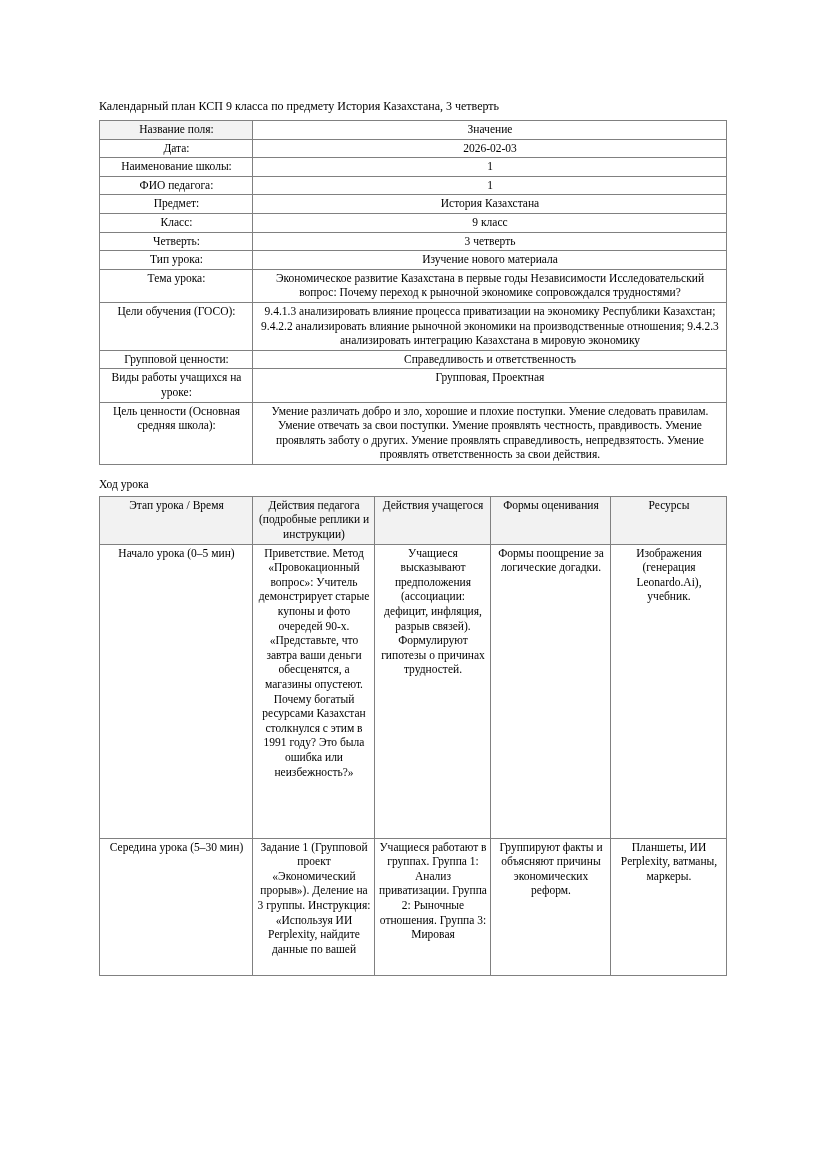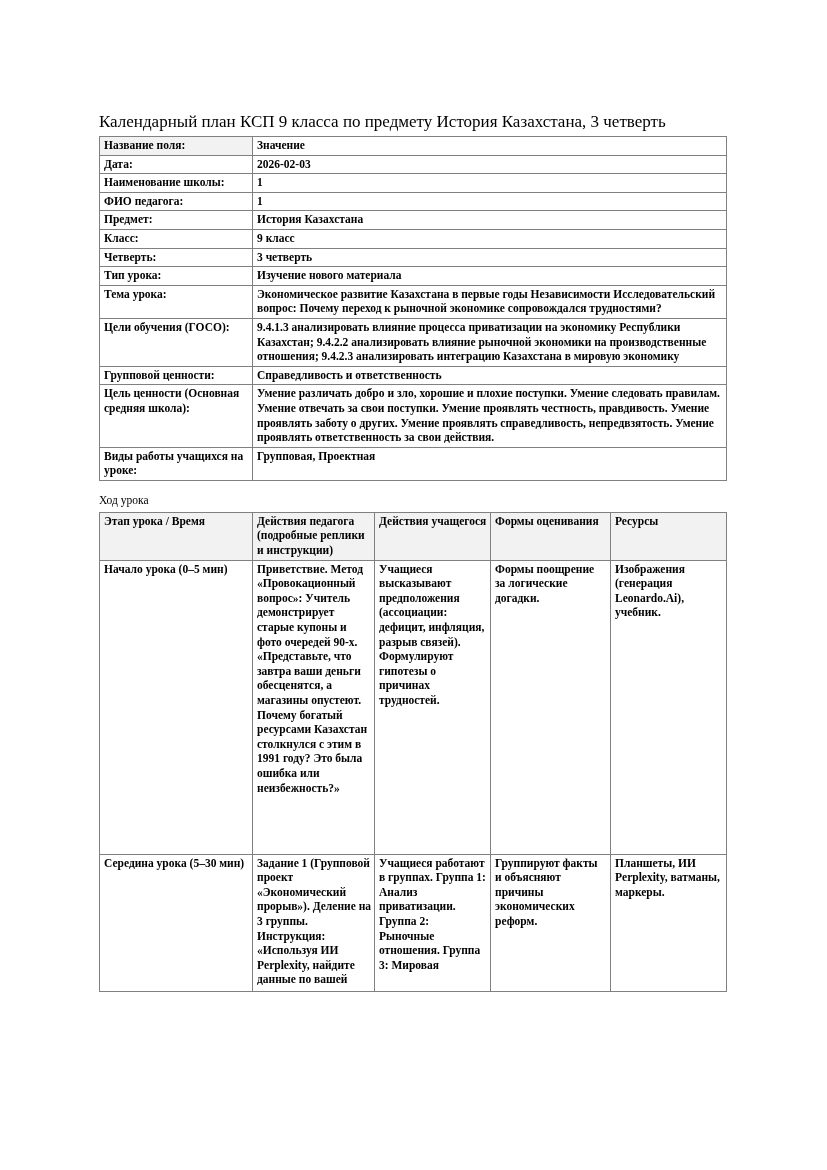--- a/index.html
+++ b/index.html
@@ -15,39 +15,39 @@
     color: #000000;
   }
   .page {
     position: relative;
     width: 827px;
     height: 1170px;
     box-sizing: border-box;
     padding: 99px 100px 0 99px;
   }
   .doc-title {
-    font-size: 17px;
+    font-size: 12px;
     line-height: 14px;
-    margin: 16px 0 7px 0;
+    margin: 0 0 7px 0;
     white-space: nowrap;
   }
   table.doc-table {
     border-collapse: collapse;
     table-layout: fixed;
     width: 627px;
     font-size: 11.5px;
     line-height: 14.6px;
   }
   table.doc-table td,
   table.doc-table th {
     border: 1px solid #808080;
     vertical-align: top;
     padding: 1px 3px 2px 4px;
-    text-align: left;
-    font-weight: bold;
+    text-align: center;
+    font-weight: normal;
   }
   
   .t1 col.c-label { width: 153px; }
   .t1 col.c-value { width: 474px; }
   .t1 thead td { background: #f2f2f2; }
   .t1 thead td.val-head { background: #ffffff; }
 
   .section-label {
     font-size: 11.5px;
     line-height: 14px;
@@ -125,26 +125,26 @@
         </tr>
         <tr>
           <td>Цели обучения (ГОСО):</td>
           <td>9.4.1.3 анализировать влияние процесса приватизации на экономику Республики Казахстан; 9.4.2.2 анализировать влияние рыночной экономики на производственные отношения; 9.4.2.3 анализировать интеграцию Казахстана в мировую экономику</td>
         </tr>
         <tr>
           <td>Групповой ценности:</td>
           <td>Справедливость и ответственность</td>
         </tr>
         <tr>
+          <td>Виды работы учащихся на уроке:</td>
+          <td>Групповая, Проектная</td>
+        </tr>
+        <tr>
           <td>Цель ценности (Основная средняя школа):</td>
           <td>Умение различать добро и зло, хорошие и плохие поступки. Умение следовать правилам. Умение отвечать за свои поступки. Умение проявлять честность, правдивость. Умение проявлять заботу о других. Умение проявлять справедливость, непредвзятость. Умение проявлять ответственность за свои действия.</td>
-        </tr>
-        <tr>
-          <td>Виды работы учащихся на уроке:</td>
-          <td>Групповая, Проектная</td>
         </tr>
       </tbody>
   </table>
 
   <p class="section-label">Ход урока</p>
 
   <table class="doc-table t2">
     <colgroup>
         <col class="c1">
         <col class="c2">

